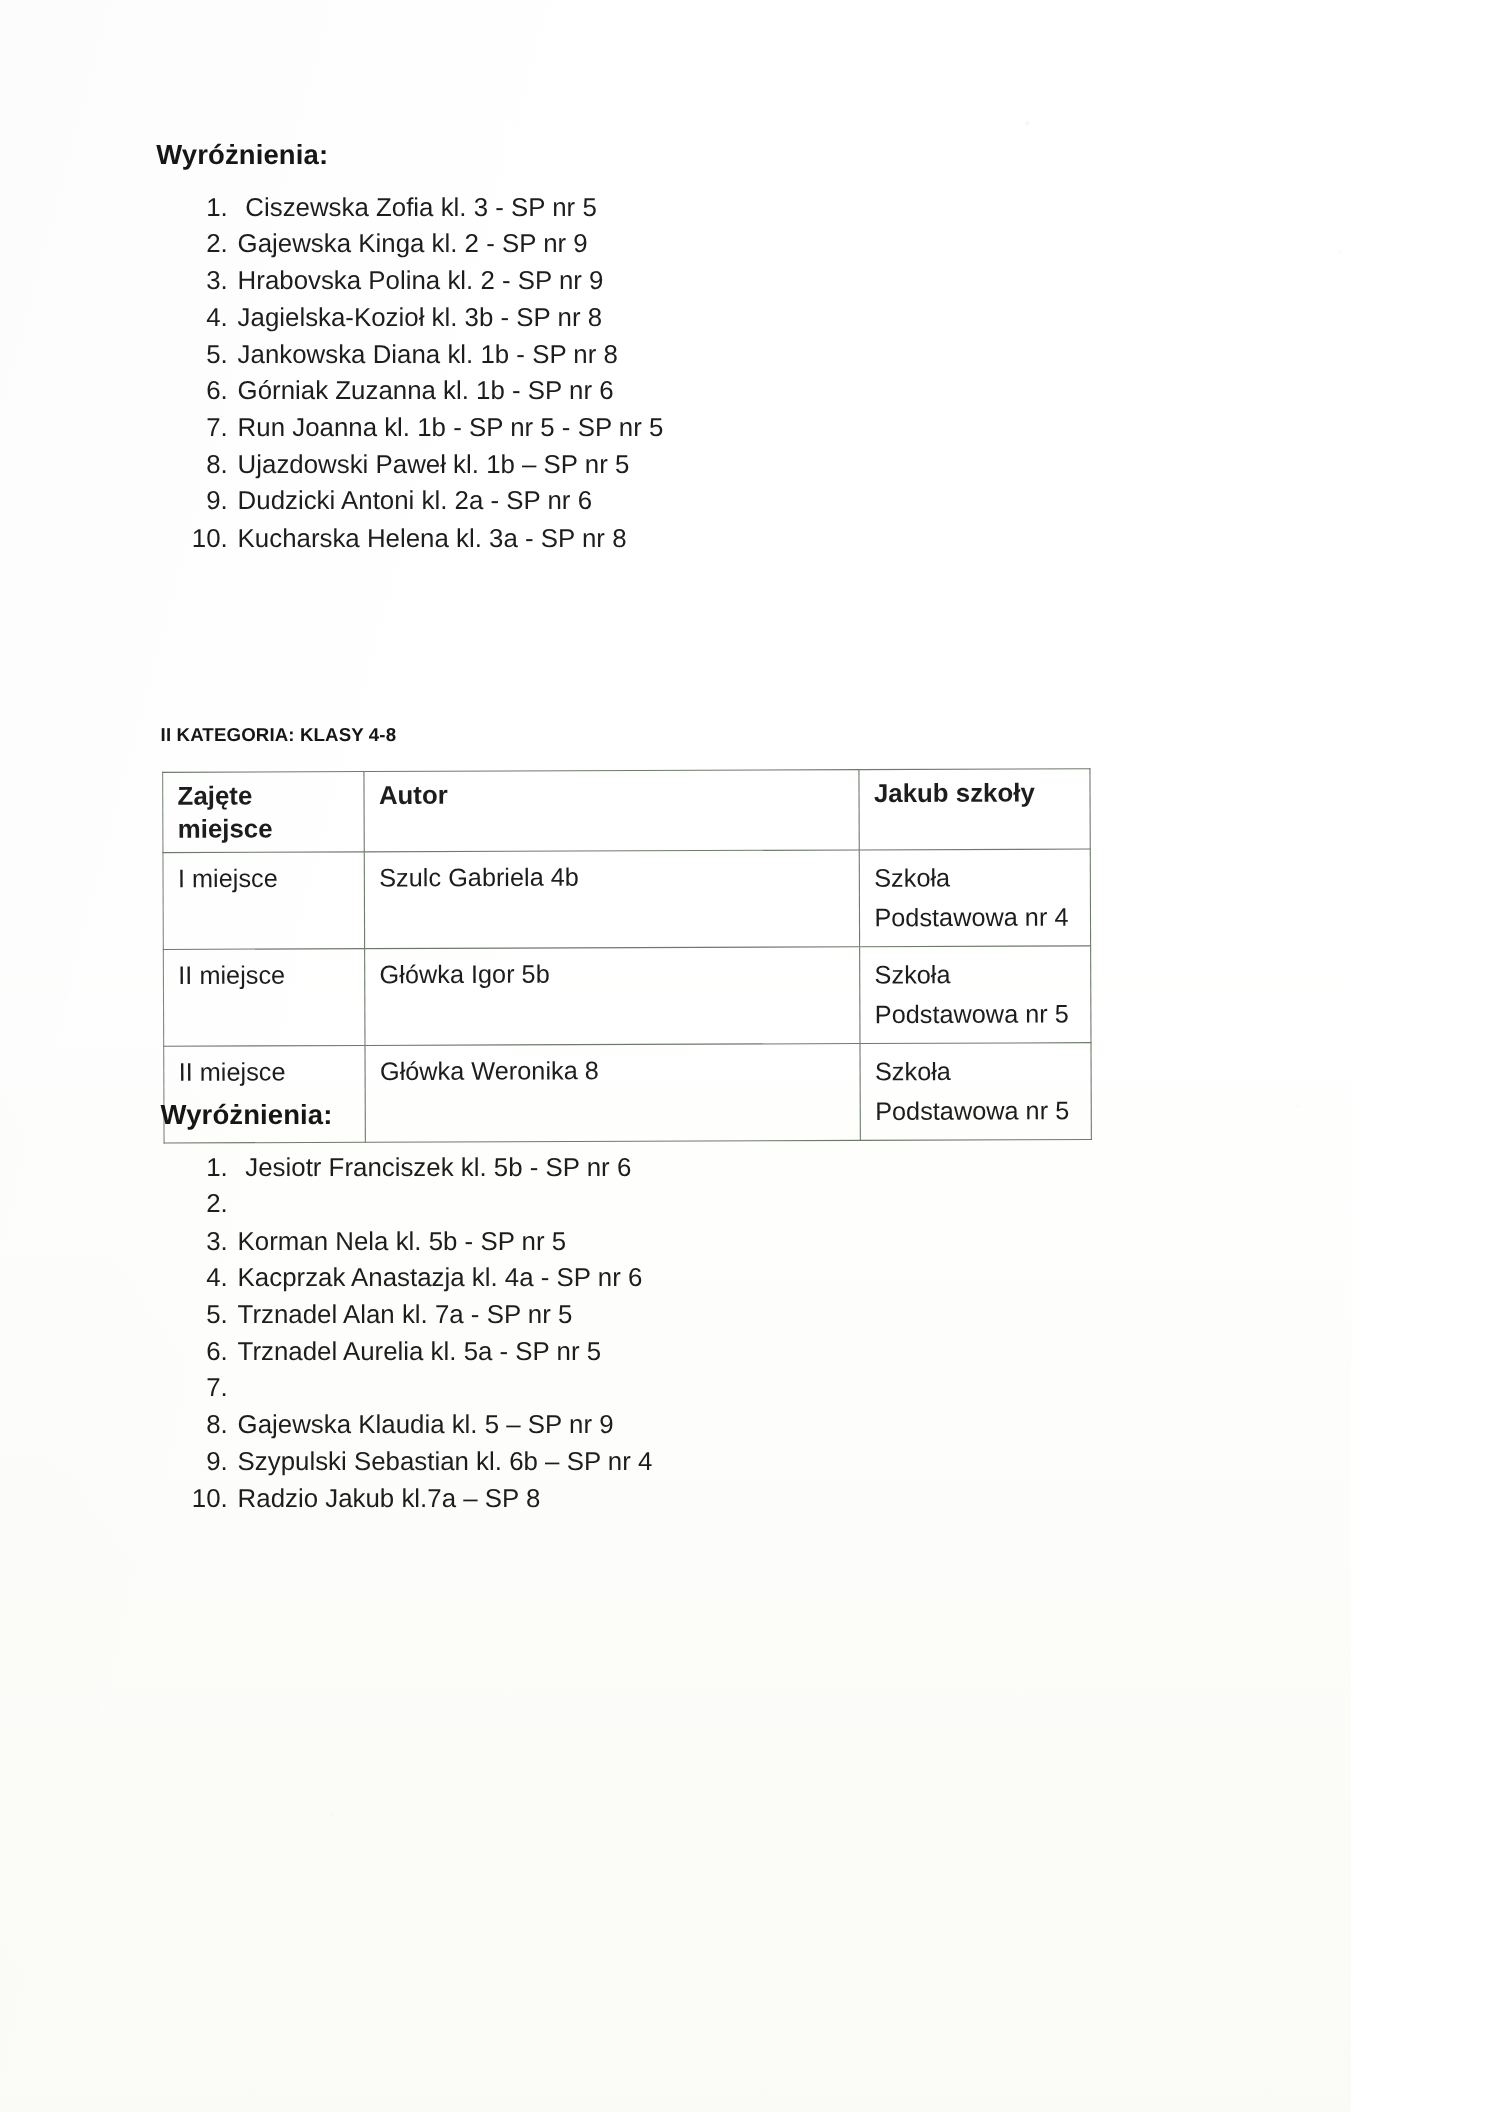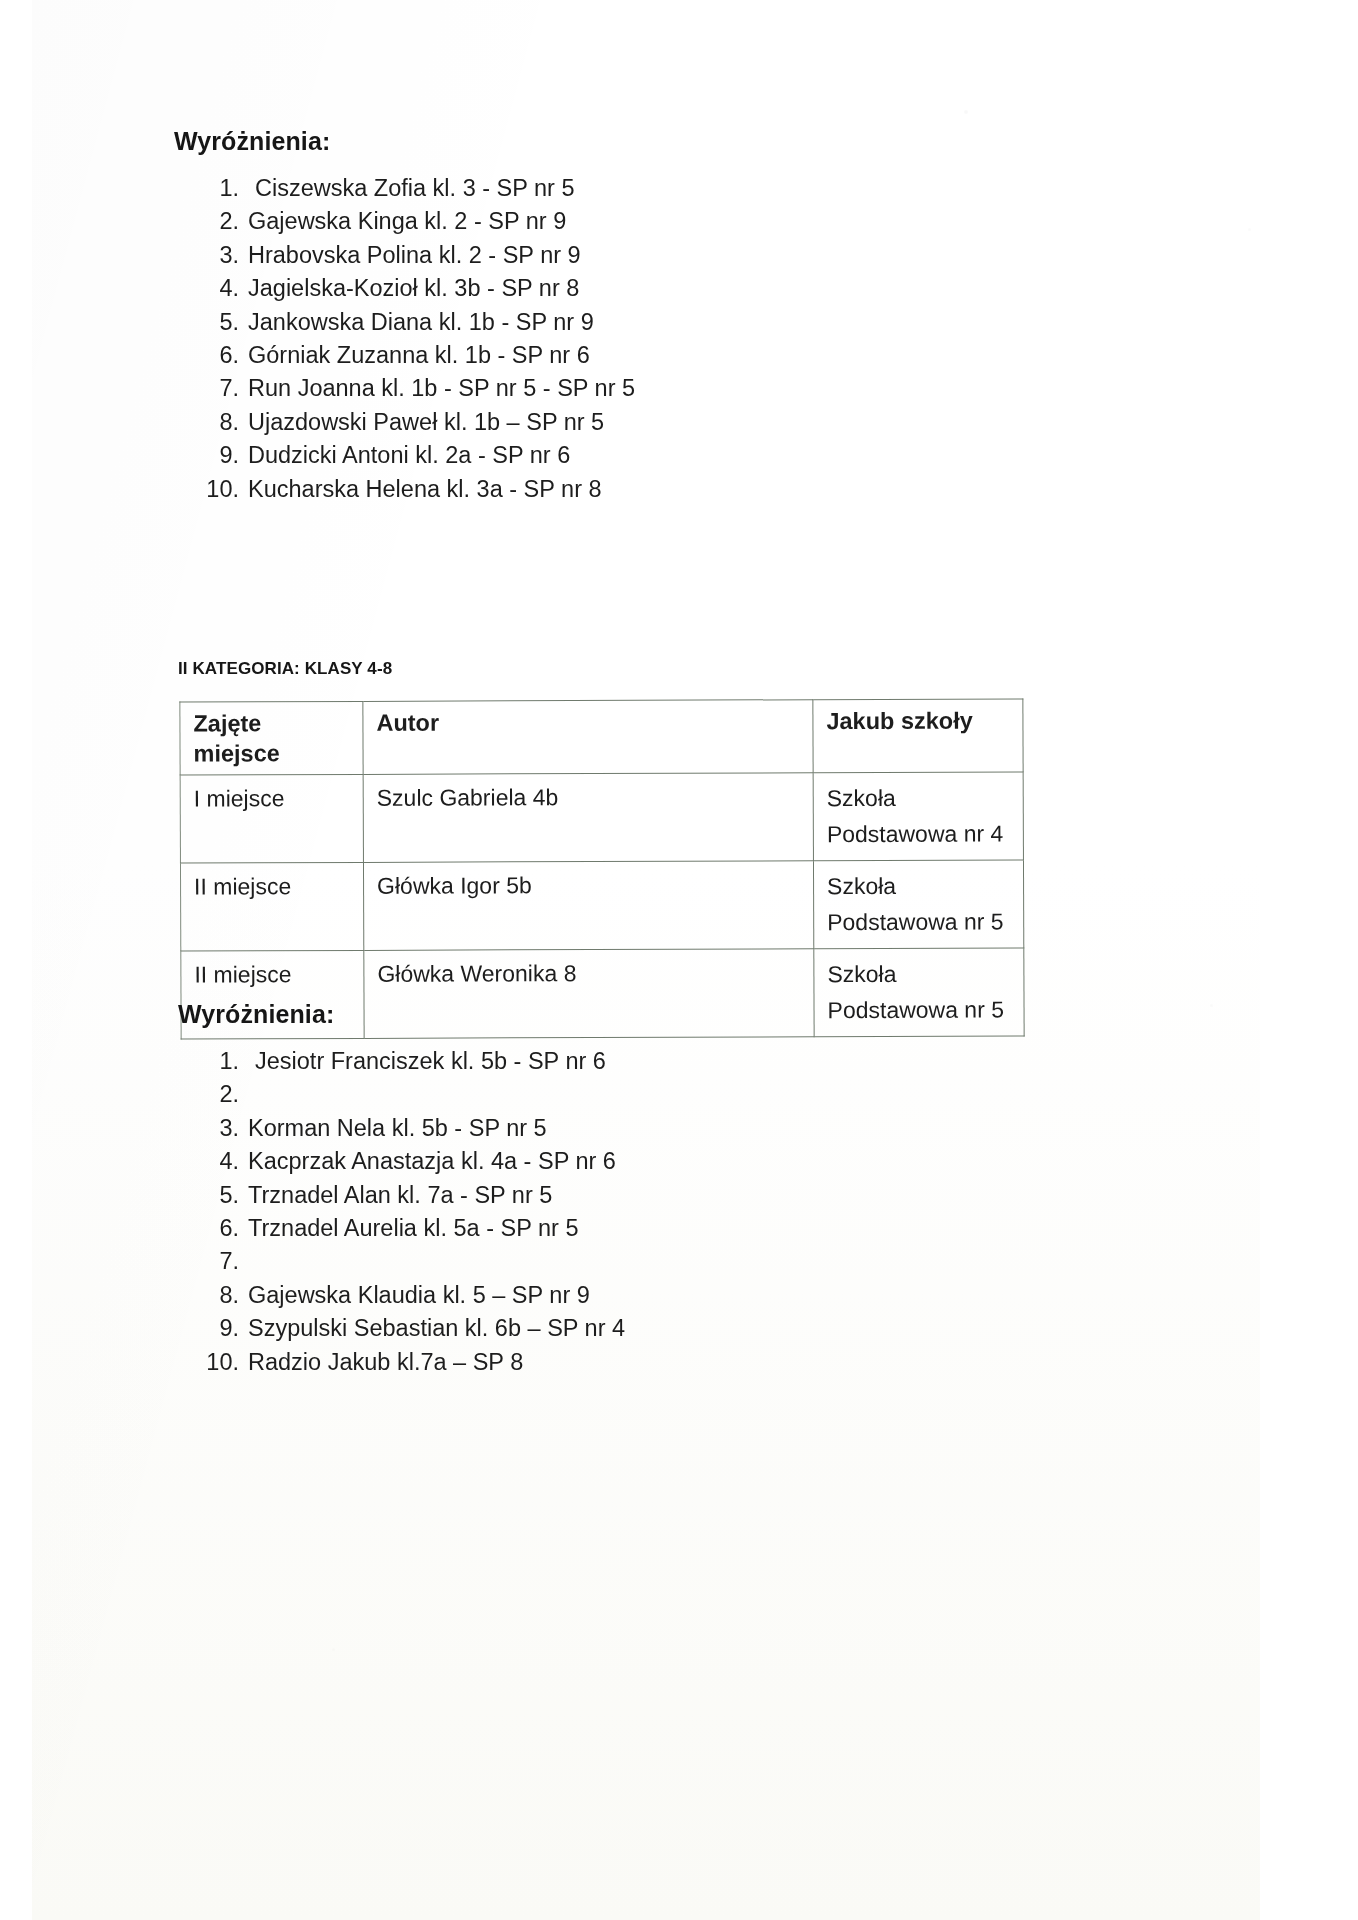--- a/index.html
+++ b/index.html
@@ -18,21 +18,20 @@
   
   .page {
     position: relative;
     width: 1228px;
     height: 1920px;
     background: #fdfdfb;
     background-image:
       linear-gradient(105deg, rgba(0,0,0,0.012) 0%, rgba(0,0,0,0) 35%),
       linear-gradient(0deg, rgba(250,250,246,1) 0%, rgba(255,255,255,1) 55%);
     box-sizing: border-box;
-    margin-left: 32px;
   }
 
   
   .scan-speck {
     position: absolute;
     background: rgba(0,0,0,0.05);
     border-radius: 50%;
   }
   .scan-speck.s1 { left: 932px; top: 110px;  width: 4px; height: 4px; opacity: .5; }
   .scan-speck.s2 { left: 1216px; top: 228px; width: 3px; height: 3px; opacity: .4; }
@@ -185,21 +184,21 @@
       <li>
         <span class="num">3.</span>
         <span class="txt">Hrabovska  Polina kl. 2 - SP nr 9</span>
       </li>
       <li>
         <span class="num">4.</span>
         <span class="txt">Jagielska-Kozioł kl. 3b - SP nr 8</span>
       </li>
       <li>
         <span class="num">5.</span>
-        <span class="txt">Jankowska Diana kl. 1b - SP nr 9</span>
+        <span class="txt">Jankowska Diana kl. 1b - SP nr 8</span>
       </li>
       <li>
         <span class="num">6.</span>
         <span class="txt">Górniak Zuzanna kl. 1b - SP nr 6</span>
       </li>
       <li>
         <span class="num">7.</span>
         <span class="txt">Run Joanna kl. 1b - SP nr 5 - SP nr 5</span>
       </li>
       <li>

